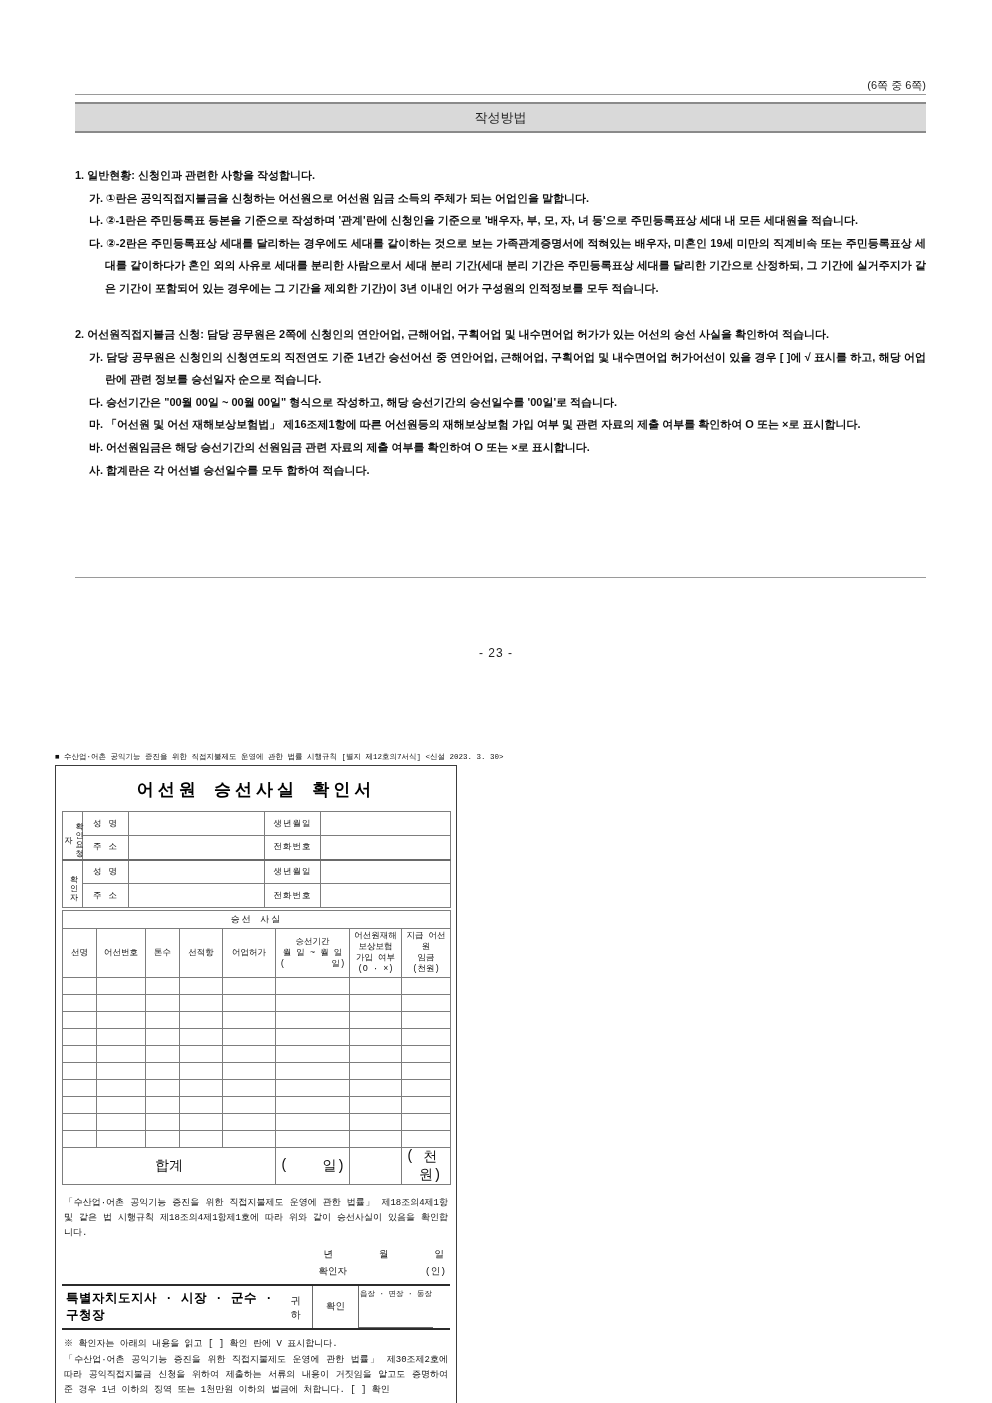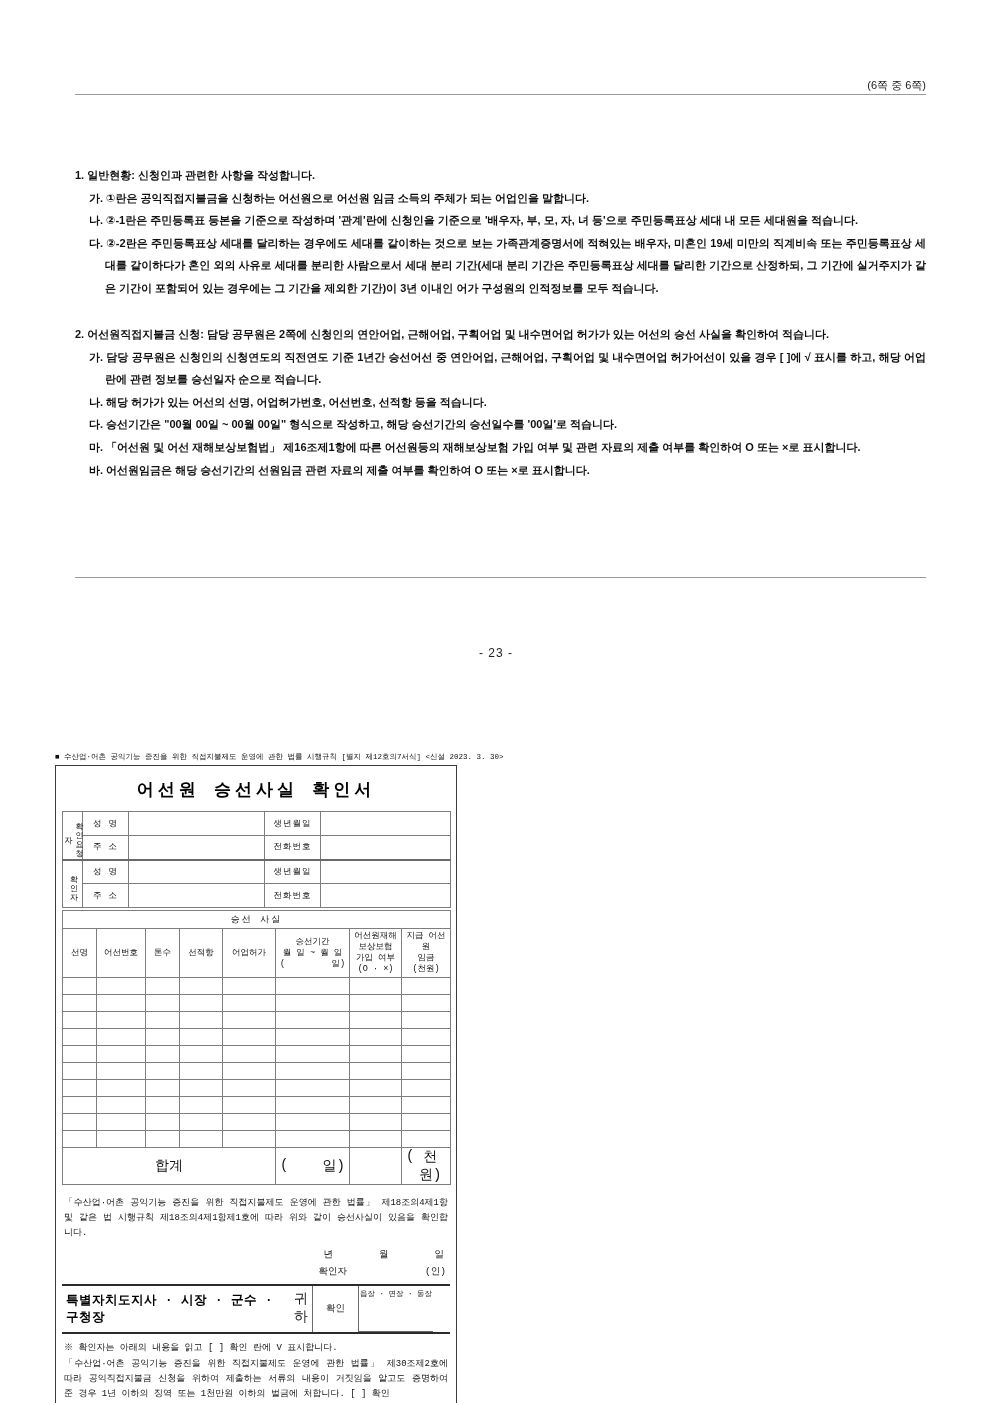--- a/index.html
+++ b/index.html
@@ -88,21 +88,21 @@
     font-size: 9.5px; padding-right: 4px; color: #111;
   }
   .signer-row .gap { width: 78px; }
   .addr-row {
     margin-top: 6px; display: flex; align-items: stretch;
     border-top: 2px solid #2b2b2b; border-bottom: 2px solid #2b2b2b;
     min-height: 30px;
   }
   .addr-left { flex: 1; display: flex; align-items: center; padding: 4px 4px; }
   .addr-main { font-size: 12.5px; font-weight: bold; color: #000; letter-spacing: 0.5px; }
-  .addr-suffix { font-size: 14px; margin-left: 4px; align-self: flex-end; padding-bottom: 2px; text-align: right; }
+  .addr-suffix { font-size: 10px; margin-left: 4px; align-self: flex-end; padding-bottom: 2px; }
   .addr-mid {
     width: 46px; border-left: 1px solid #6a6a6a;
     display: flex; align-items: center; justify-content: center; font-size: 9.5px;
   }
   .addr-right { width: 92px; border-left: 1px solid #6a6a6a; display: flex; flex-direction: row; }
   .officials {
     font-size: 7.5px; text-align: center; padding: 3px 1px 2px 1px;
     border-bottom: 1px solid #6a6a6a; white-space: nowrap;
   }
   .sig-space { flex: 1; min-height: 11px; }
@@ -118,32 +118,35 @@
 
   .paper-spec { text-align: right; font-size: 7.5px; color: #111; margin-top: 2px; white-space: nowrap; }
 </style>
 </head>
 <body>
 
 <div class="page">
 
   <div class="sheet-marker">(6쪽 중 6쪽)</div>
   <div class="rule1"></div>
+  <div class="section-bar">
+    <span>작성방법</span>
+  </div>
 
   <div class="instructions">
     <p class="lv0 first">1. 일반현황: 신청인과 관련한 사항을 작성합니다.</p>
     <p class="lv1">가. ①란은 공익직접지불금을 신청하는 어선원으로 어선원 임금 소득의 주체가 되는 어업인을 말합니다.</p>
     <p class="lv1">나. ②-1란은 주민등록표 등본을 기준으로 작성하며 '관계'란에 신청인을 기준으로 '배우자, 부, 모, 자, 녀 등'으로 주민등록표상 세대 내 모든 세대원을 적습니다.</p>
     <p class="lv1">다. ②-2란은 주민등록표상 세대를 달리하는 경우에도 세대를 같이하는 것으로 보는 가족관계증명서에 적혀있는 배우자, 미혼인 19세 미만의 직계비속 또는 주민등록표상 세대를 같이하다가 혼인 외의 사유로 세대를 분리한 사람으로서 세대 분리 기간(세대 분리 기간은 주민등록표상 세대를 달리한 기간으로 산정하되, 그 기간에 실거주지가 같은 기간이 포함되어 있는 경우에는 그 기간을 제외한 기간)이 3년 이내인 어가 구성원의 인적정보를 모두 적습니다.</p>
     <p class="lv0">2. 어선원직접지불금 신청: 담당 공무원은 2쪽에 신청인의 연안어업, 근해어업, 구획어업 및 내수면어업 허가가 있는 어선의 승선 사실을 확인하여 적습니다.</p>
     <p class="lv1">가. 담당 공무원은 신청인의 신청연도의 직전연도 기준 1년간 승선어선 중 연안어업, 근해어업, 구획어업 및 내수면어업 허가어선이 있을 경우 [  ]에 √ 표시를 하고, 해당 어업란에 관련 정보를 승선일자 순으로 적습니다.</p>
-    <p class="lv1">나. 해당 허가가 있는 어선의 선명, 어업허가번호, 어선번호, 선적항 등을 적습니다.</p>
     <p class="lv1">다. 승선기간은 "00월 00일 ~ 00월 00일" 형식으로 작성하고, 해당 승선기간의 승선일수를 '00일'로 적습니다.</p>
     <p class="lv1">마. 「어선원 및 어선 재해보상보험법」 제16조제1항에 따른 어선원등의 재해보상보험 가입 여부 및 관련 자료의 제출 여부를 확인하여 O 또는 ×로 표시합니다.</p>
     <p class="lv1">바. 어선원임금은 해당 승선기간의 선원임금 관련 자료의 제출 여부를 확인하여 O 또는 ×로 표시합니다.</p>
+    <p class="lv1">사. 합계란은 각 어선별 승선일수를 모두 합하여 적습니다.</p>
   </div>
 
   <div class="rule2"></div>
   <div class="pageno p23">- 23 -</div>
 
   <div class="form-area">
     <div class="form-caption">■ 수산업·어촌 공익기능 증진을 위한 직접지불제도 운영에 관한 법률 시행규칙 [별지 제12호의7서식] &lt;신설 2023. 3. 30&gt;</div>
 
     <div class="form-box">
       <div class="form-title">어선원 승선사실 확인서</div>

